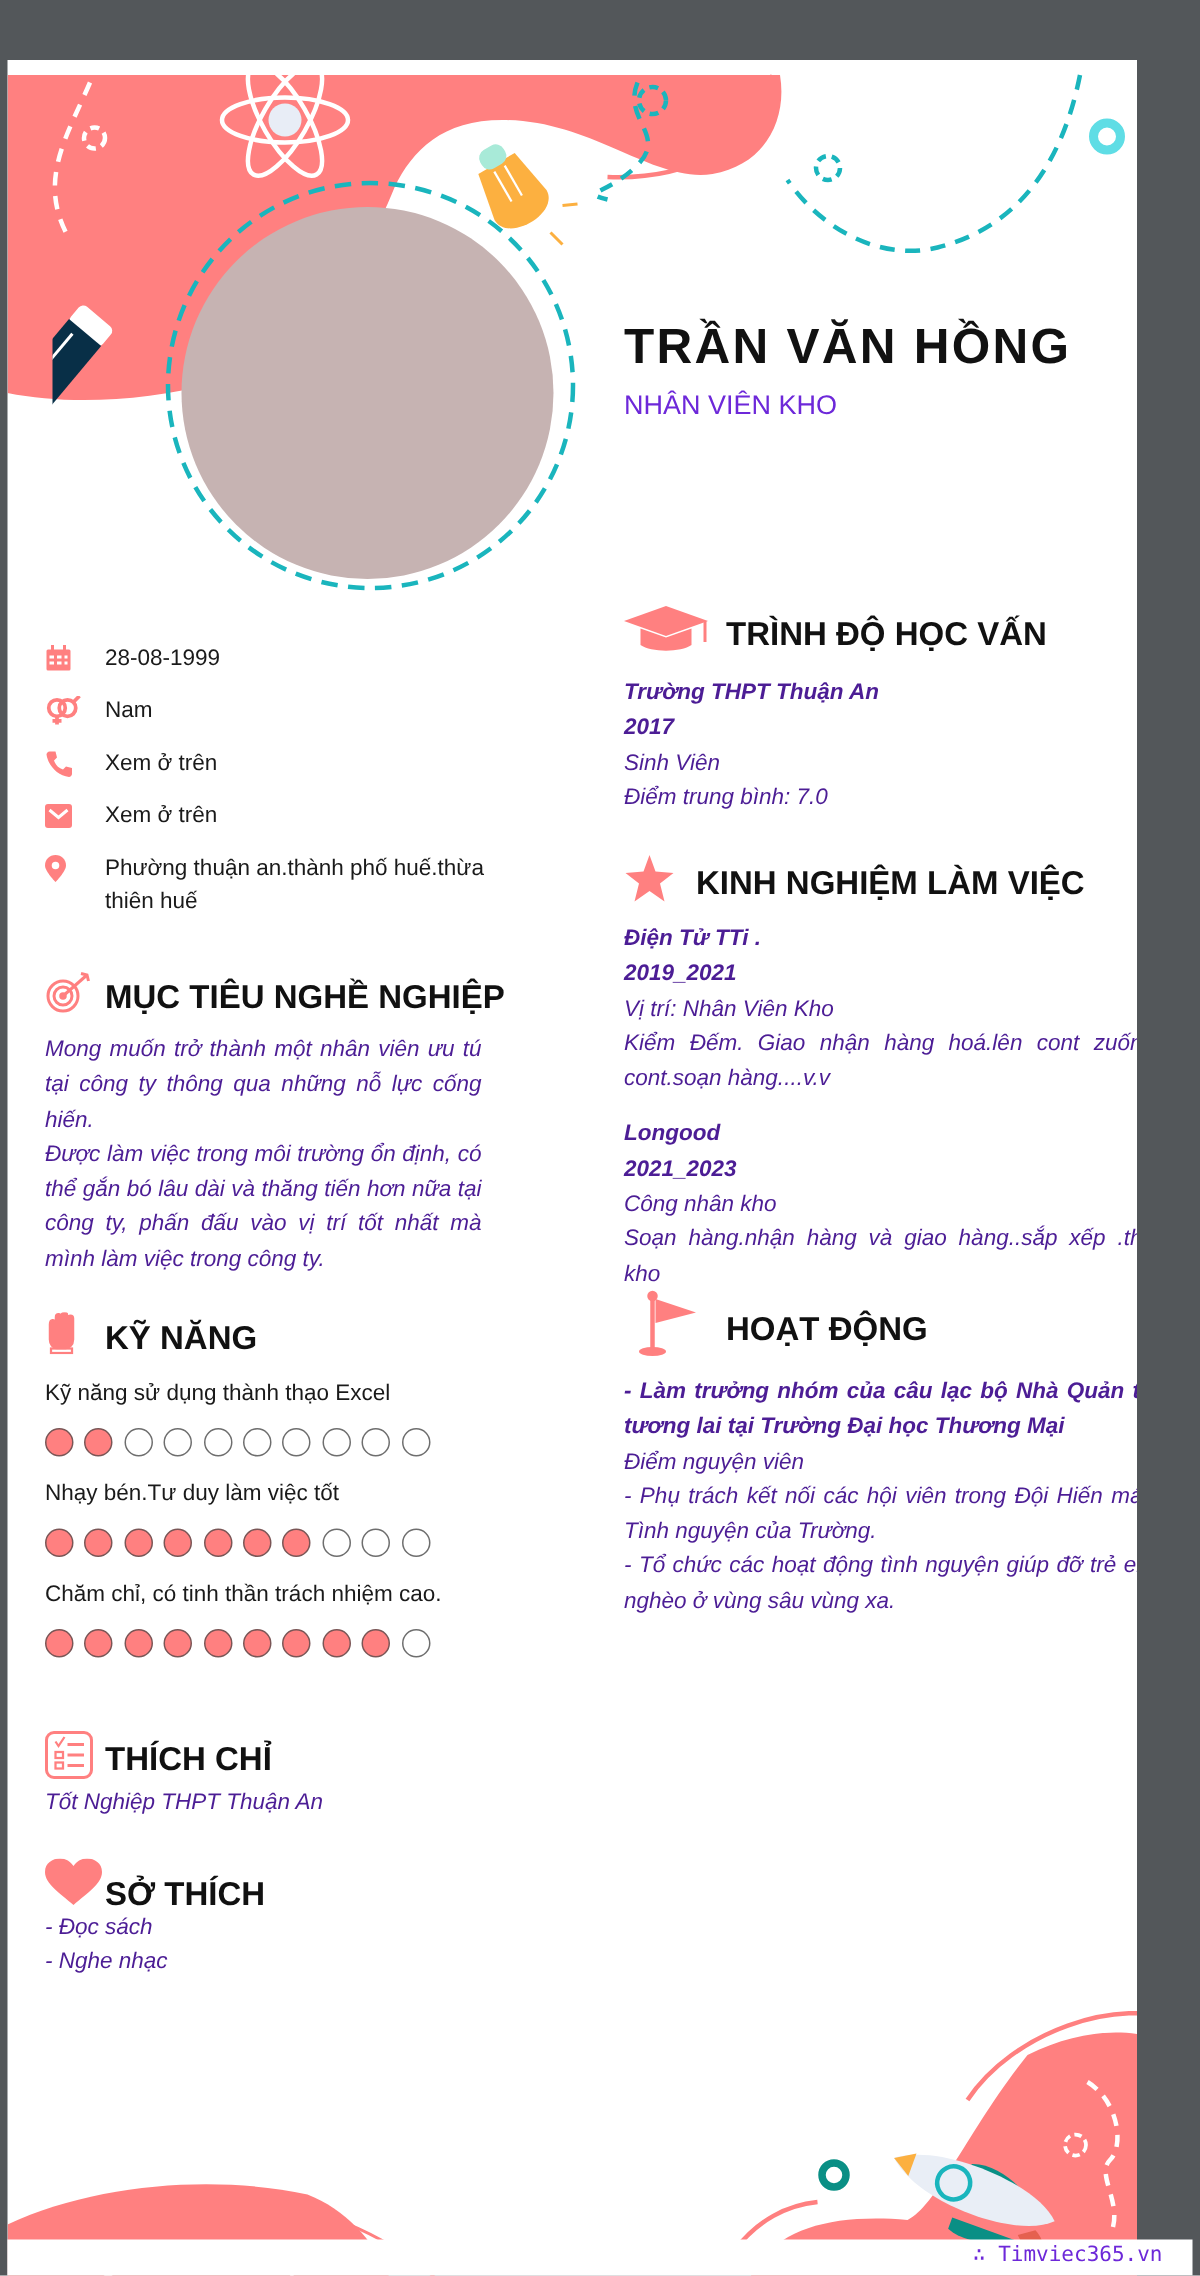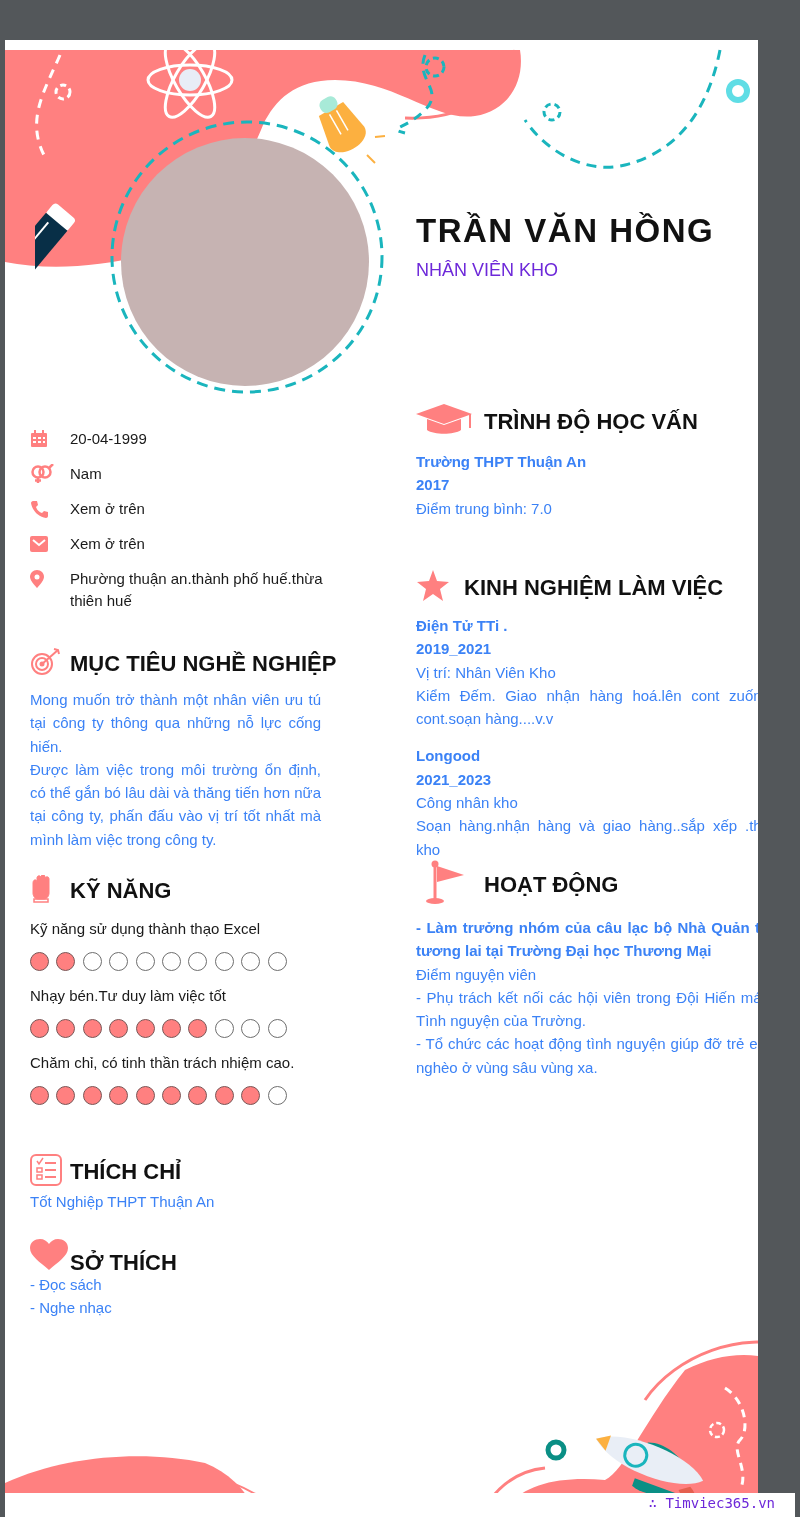--- a/index.html
+++ b/index.html
@@ -9,21 +9,21 @@
   .footer-bar { position:absolute; left:5px; top:1493px; width:790px; height:24px; background:#fff; }
   .footer-bar .wm { position:absolute; right:20px; top:2px; font-family:"DejaVu Sans Mono", monospace; font-size:14px; color:#6d28d9; }
   .abs { position:absolute; }
   .name { position:absolute; left:411px; top:172px; font-size:33px; font-weight:bold; letter-spacing:1.5px; color:#111; }
   .title { position:absolute; left:411px; top:220px; font-size:18px; color:#6d28d9; }
   .contact { position:absolute; left:25px; top:388px; width:300px; }
   .contact .row { display:flex; align-items:flex-start; margin-bottom:13px; font-size:15px; line-height:22px; }
   .contact .ic { width:40px; flex:0 0 40px; height:22px; display:flex; align-items:center; }
   .sec-head { position:absolute; display:flex; align-items:center; }
   .sec-head .label { font-size:22px; font-weight:bold; color:#111; }
-  .para { position:absolute; font-size:15px; line-height:23.3px; text-align:justify; color:#3b82f6; }
+  .para { position:absolute; font-size:15px; line-height:23.3px; text-align:justify; color:#4c1d95;font-style:italic; }
   .skill-label { font-size:15px; line-height:22px; margin-bottom:12px; }
   .dots { display:flex; gap:7.4px; margin-bottom:14px; }
   .dot { width:19px; height:19px; border-radius:50%; border:1.5px solid #6e6e6e; box-sizing:border-box; background:#fff; }
   .dot.on { background:#ff8080; border-color:#7a5656; }
   .bold { font-weight:bold; }
 </style>
 </head>
 <body>
 
 <div class="page">
@@ -81,21 +81,21 @@
             <g fill="#fff">
               <rect x="3" y="7" width="3" height="2"></rect>
               <rect x="8" y="7" width="3" height="2"></rect>
               <rect x="13" y="7" width="2" height="2"></rect>
               <rect x="3" y="11" width="3" height="2"></rect>
               <rect x="8" y="11" width="3" height="2"></rect>
               <rect x="13" y="11" width="2" height="2"></rect>
             </g>
           </svg>
       </span>
-      <span>20-04-1999</span>
+      <span>28-08-1999</span>
     </div>
     <div class="row">
       <span class="ic">
         <svg width="24" height="20">
             <circle cx="8" cy="8" r="5.5" stroke="#ff8080" stroke-width="2.5" fill="none"></circle>
             <circle cx="15" cy="8" r="5.5" stroke="#ff8080" stroke-width="2.5" fill="none"></circle>
             <line x1="8" y1="13" x2="8" y2="19" stroke="#ff8080" stroke-width="2.5"></line>
             <line x1="5" y1="16.5" x2="11" y2="16.5" stroke="#ff8080" stroke-width="2.5"></line>
             <line x1="19" y1="4" x2="23" y2="0" stroke="#ff8080" stroke-width="2.5"></line>
           </svg>
@@ -239,20 +239,21 @@
           <polygon points="28,0 56,10 28,20 0,10" fill="#ff8080"></polygon>
           <path d="M11 15 L11 26 C18 31 38 31 45 26 L45 15 L28 21 Z" fill="#ff8080"></path>
           <line x1="54" y1="10" x2="54" y2="24" stroke="#ff8080" stroke-width="2"></line>
         </svg>
     </span>
     <span class="label">TRÌNH ĐỘ HỌC VẤN</span>
   </div>
   <div class="para" style="left:411px;top:410px;width:360px">
     <div class="bold">Trường THPT Thuận An</div>
     <div class="bold">2017</div>
+    <div>Sinh Viên</div>
     <div>Điểm trung bình: 7.0</div>
   </div>
 
   <div class="sec-head" style="left:411px;top:530px">
     <span style="width:48px">
       <svg width="34" height="32">
           <polygon points="17,0 21,11 33,12 24,19 27,31 17,24 7,31 10,19 1,12 13,11" fill="#ff8080"></polygon>
         </svg>
     </span>
     <span class="label">KINH NGHIỆM LÀM VIỆC</span>

